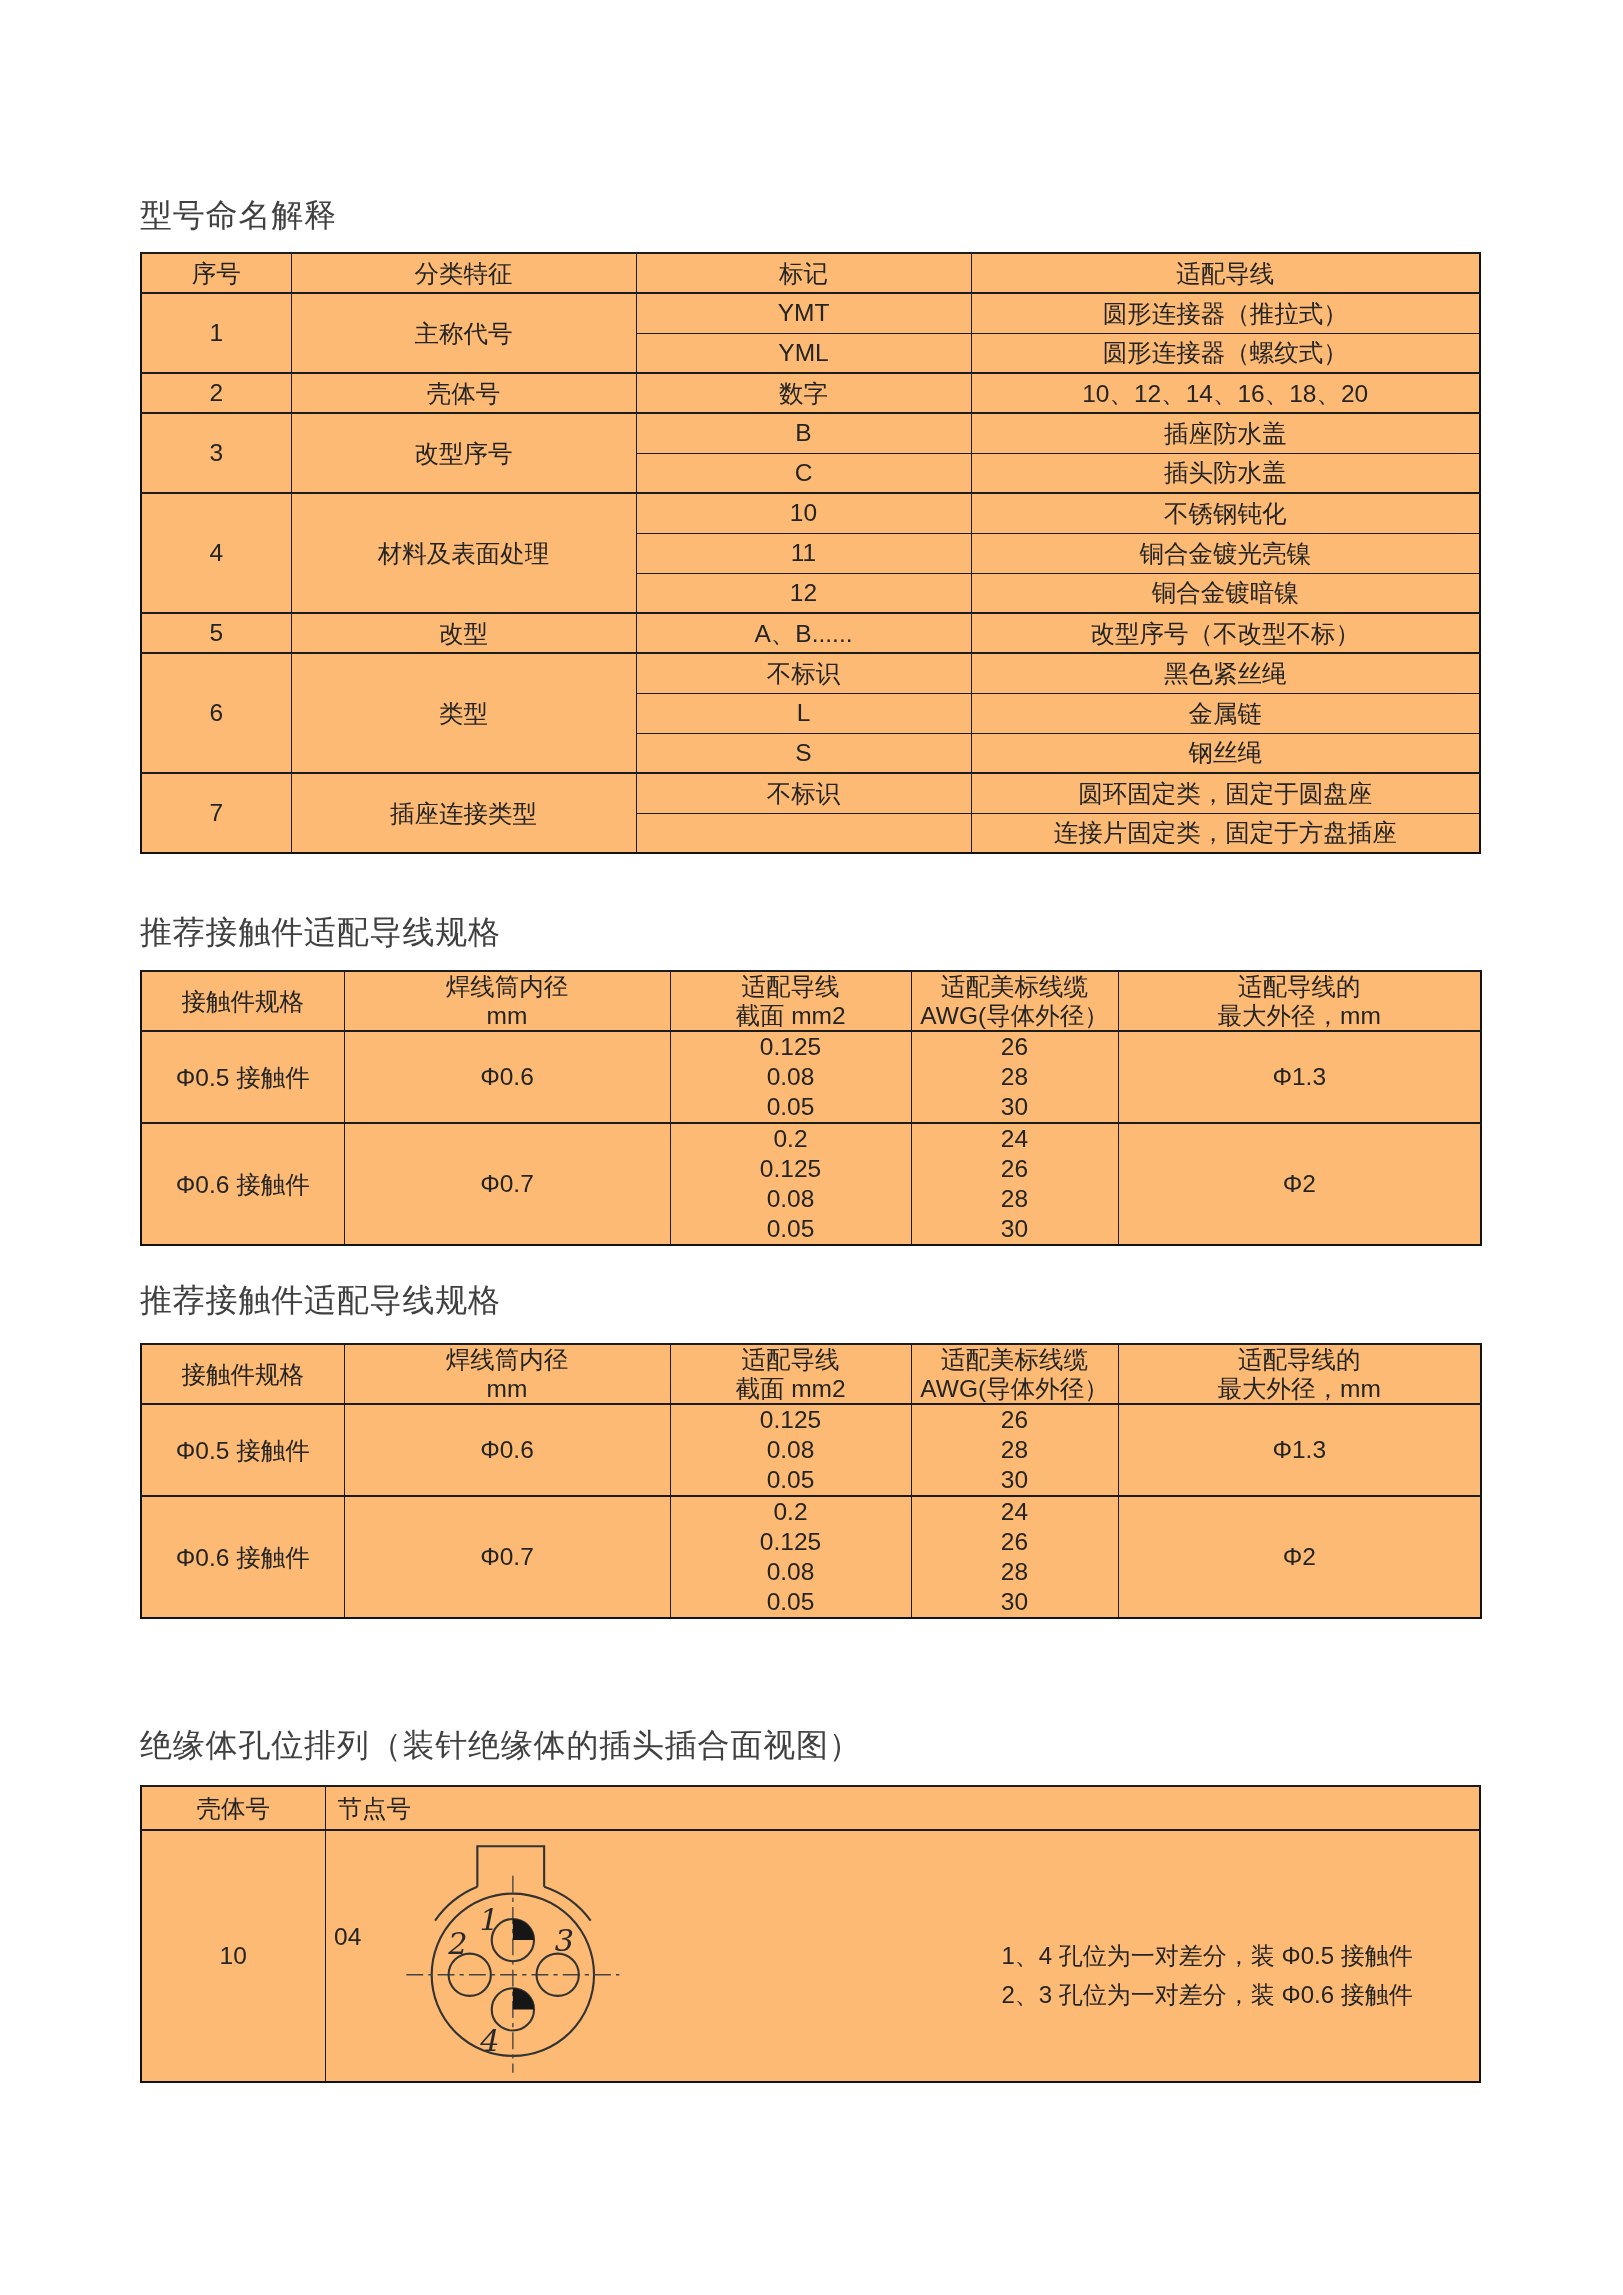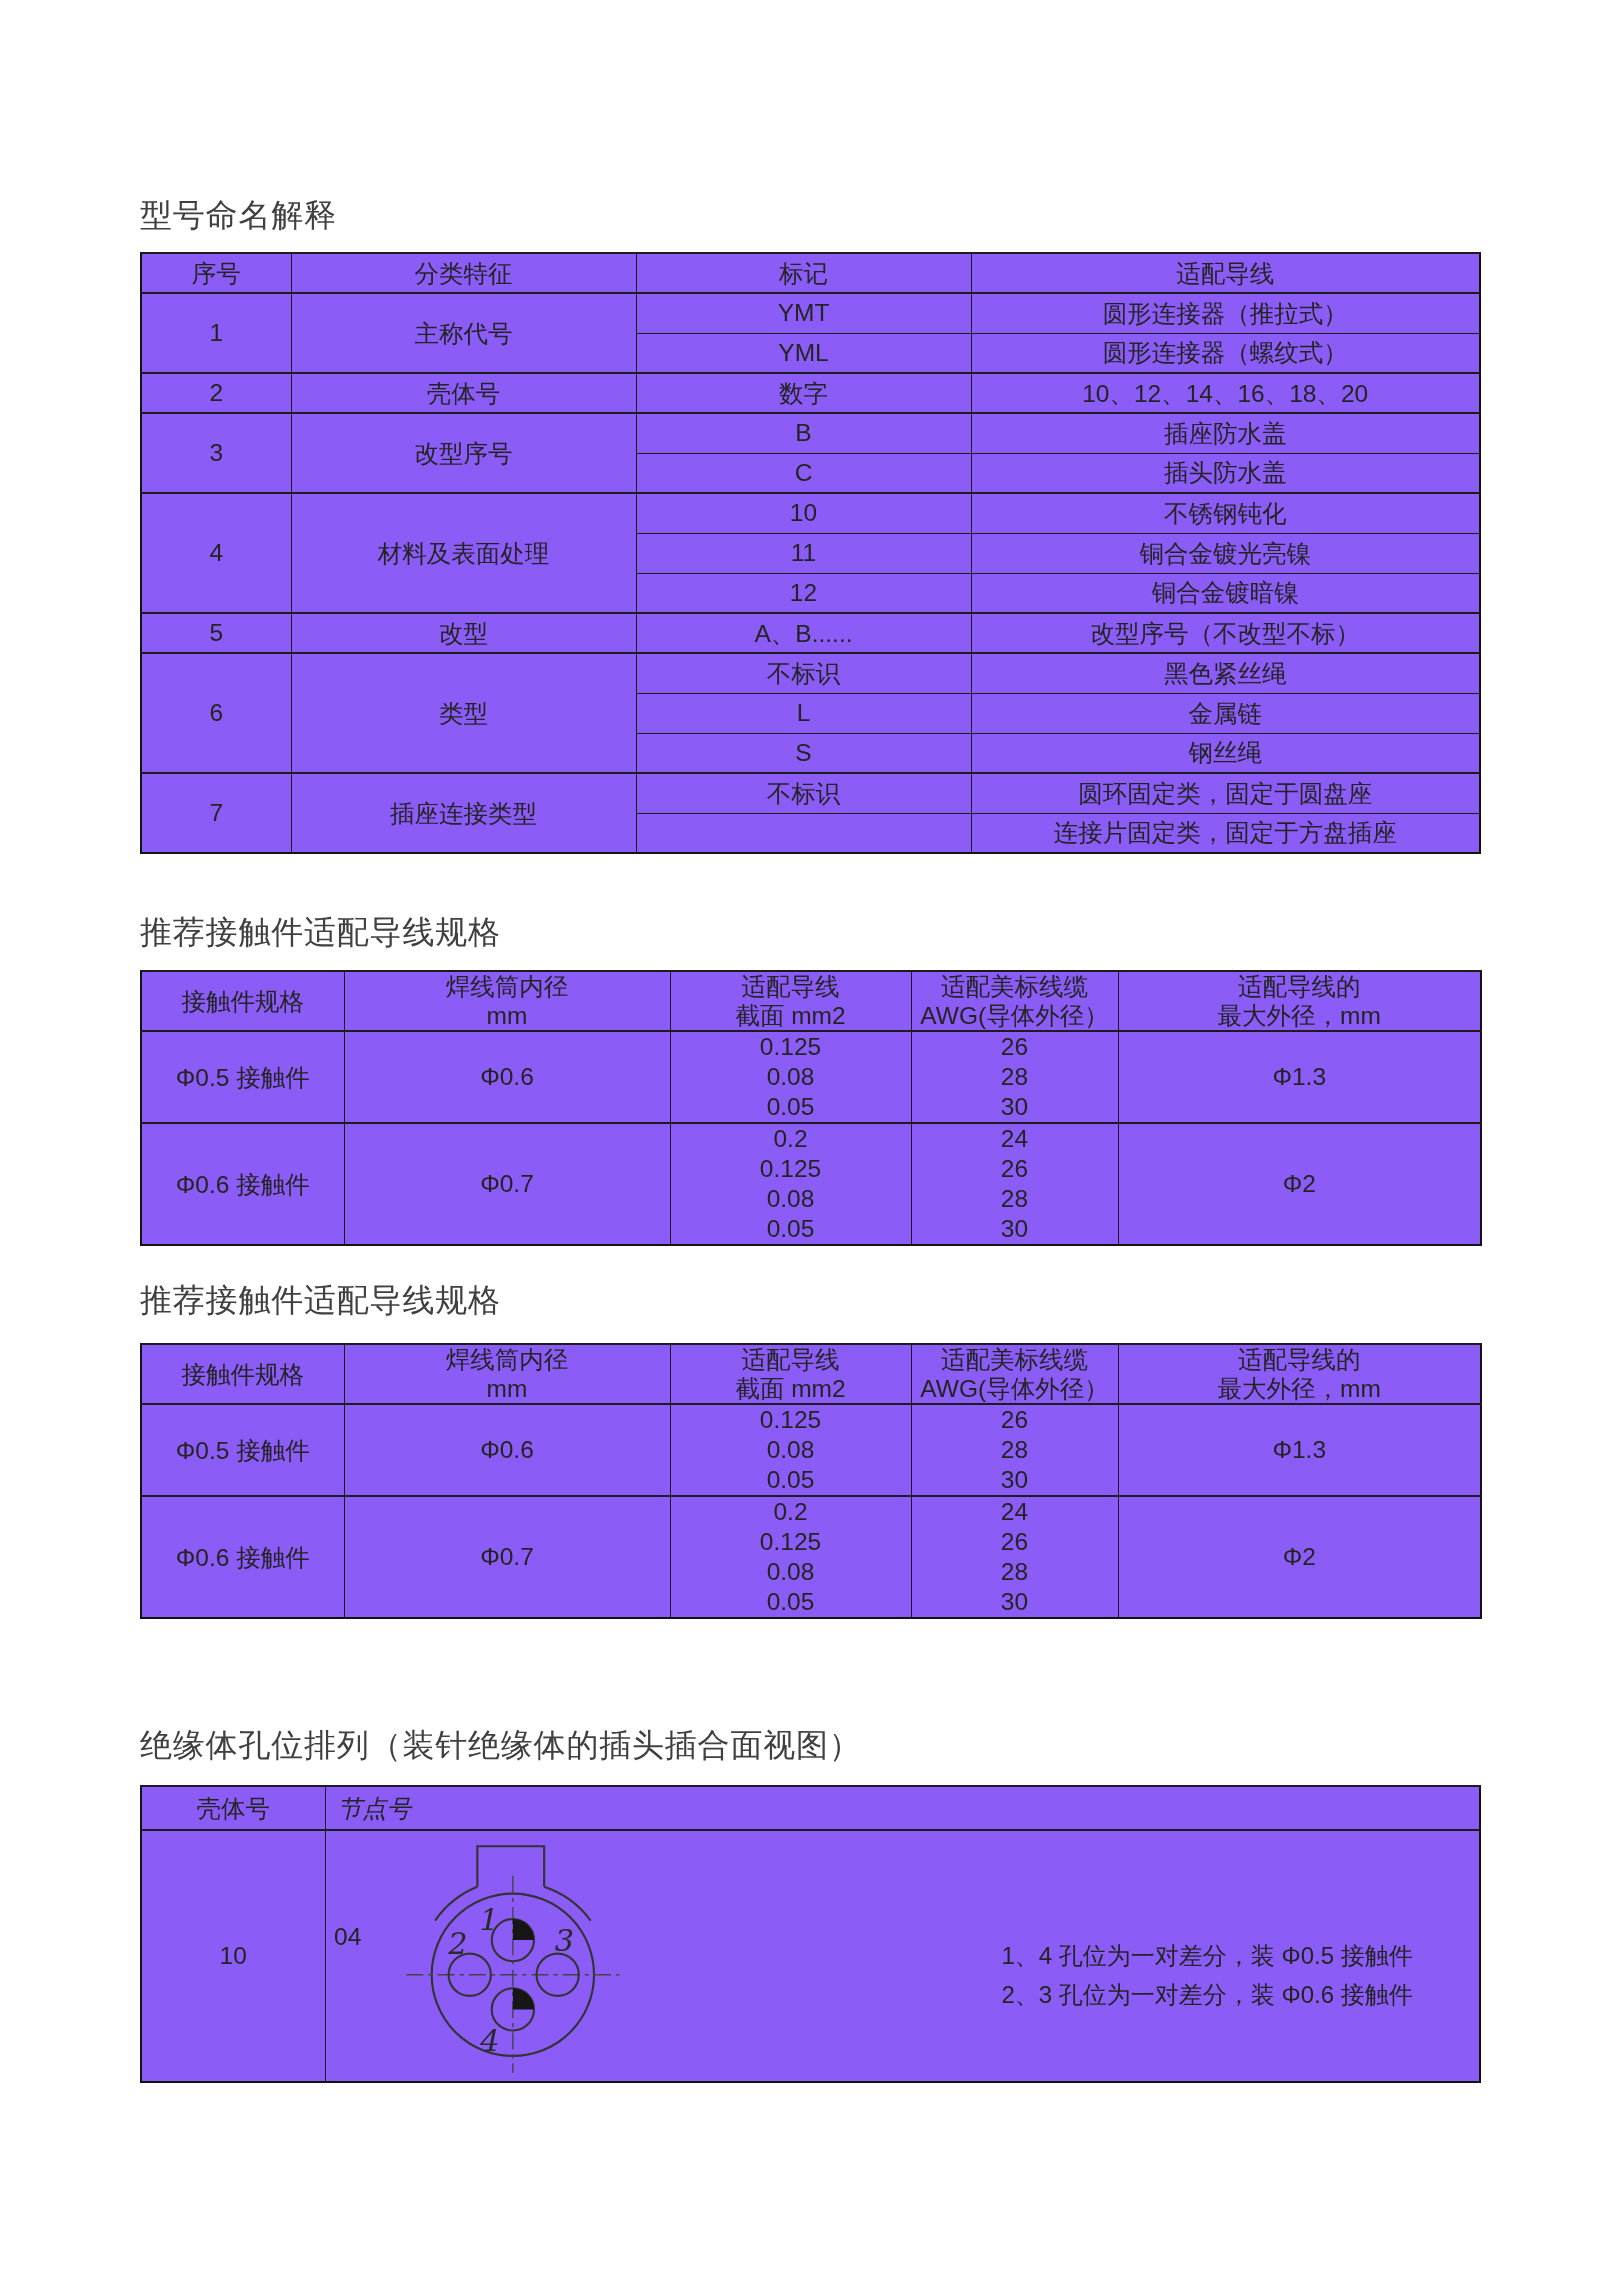--- a/index.html
+++ b/index.html
@@ -8,40 +8,40 @@
     background:#ffffff;
     font-family:"Liberation Sans", sans-serif;
     color:#1f1f1f;
   }
   .sec-title {
     position:absolute; left:140px; font-size:32px; letter-spacing:0.8px;
     color:#404040; white-space:nowrap;
   }
   table.doc {
     position:absolute; border-collapse:collapse; table-layout:fixed;
-    background:#8b5cf6;
+    background:#fdba74;
   }
   .doc td, .doc th {
     border:1.7px solid #1c1c1c;
     font-size:24.5px; font-weight:400;
     text-align:center; vertical-align:middle;
     padding:0; overflow:hidden; color:#242424;
   }
   table.doc { border:2.5px solid #121212; }
   tr.maj > td, tr.maj > th { border-top-width:2.5px; }
   tr.hdr > td, tr.hdr > th { border-bottom-width:2.5px; }
   .pre { white-space:pre-line; line-height:30px; }
   #naming-table tr { height:40px; }
   .wire-table tr.hdr { height:48px; }
   .wire-table tr.r1 { height:91px; }
   .wire-table tr.r2 { height:120px; }
   .wire-table .hdr th { line-height:29px; }
   #hole-table tr.hdr { height:44px; }
   #hole-table tr.body-row { height:252px; }
-  .left-head { text-align:left !important; padding-left:12px !important;font-style:italic; }
+  .left-head { text-align:left !important; padding-left:12px !important; }
   .diagram-cell { position:relative; padding:0; }
   .diagram-cell svg { position:absolute; left:0; top:0; }
   .node-label {
     position:absolute; left:8.5px; top:69px; font-size:24.5px; color:#242424;margin-top:23px;
   }
   .pin-notes {
     position:absolute; left:676px; top:105px;
     font-size:24px; line-height:39px; text-align:right;
     white-space:pre-line; color:#242424;
   }

